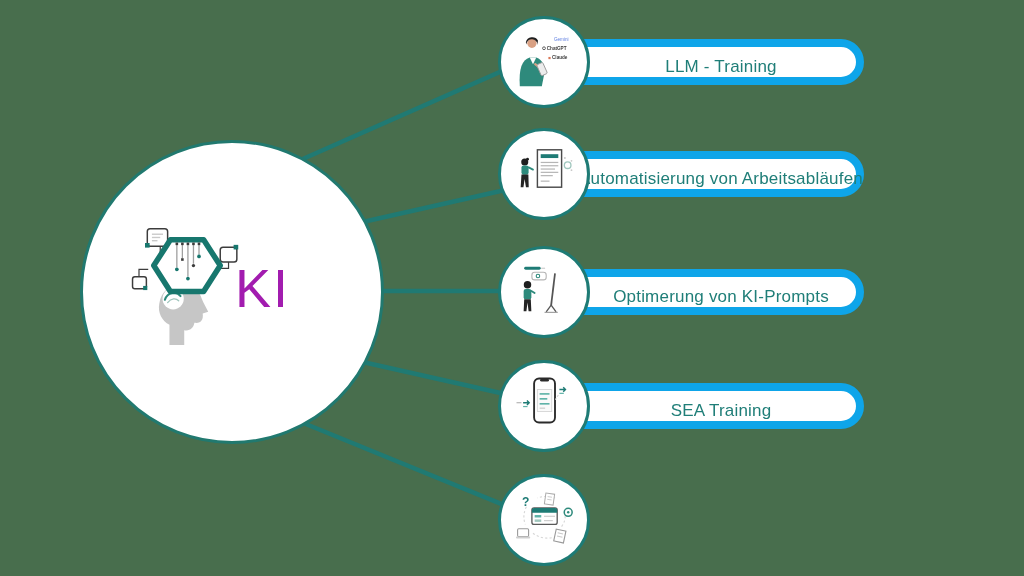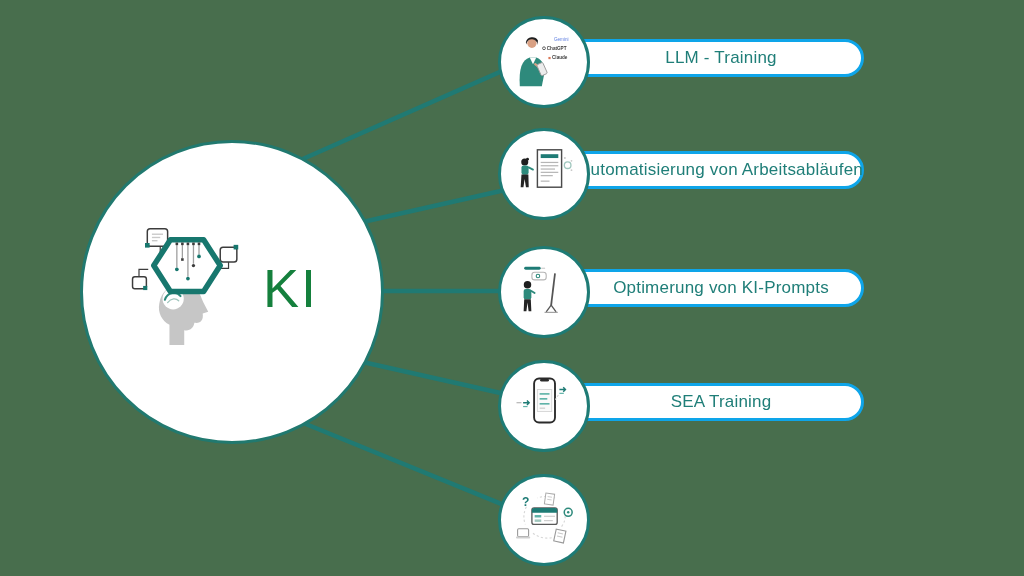--- a/index.html
+++ b/index.html
@@ -13,30 +13,30 @@
 
   
   .hub{
     position:absolute;left:80px;top:140px;width:304px;height:304px;
     background:#ffffff;border:3px solid #21796F;border-radius:50%;
     z-index:2;box-sizing:border-box;
   }
   .hub-icon{position:absolute;left:44px;top:80px;width:120px;height:124px;}
   .hub-label{
     position:absolute;left:152px;top:114px;
-    font-size:54px;font-weight:500;letter-spacing:2px;color:#15803d;margin-left:28px;
+    font-size:54px;font-weight:500;letter-spacing:2px;color:#a21caf;
   }
 
   
   .branch{position:absolute;left:498px;width:368px;height:92px;}
   .branch .pill{
-    position:absolute;left:42px;top:23px;width:324px;height:38px;
-    background:#ffffff;border:3px solid #0ea5e9;border-radius:25px;
+    position:absolute;left:42px;top:23px;width:324px;height:46px;
+    background:#ffffff;border:8px solid #0ea5e9;border-radius:25px;
     box-sizing:border-box;z-index:2;
-    display:flex;align-items:center;justify-content:center;
+    display:flex;align-items:flex-end;justify-content:center;
     padding-left:48px;padding-right:10px;
   }
   .branch .pill .pill-label{
     color:#1F7E78;font-size:17px;white-space:nowrap;letter-spacing:.2px;
   }
   .branch .badge{
     position:absolute;left:0;top:0;width:92px;height:92px;
     background:#ffffff;border:3px solid #1E7B75;border-radius:50%;
     box-sizing:border-box;z-index:3;
     display:flex;align-items:center;justify-content:center;

